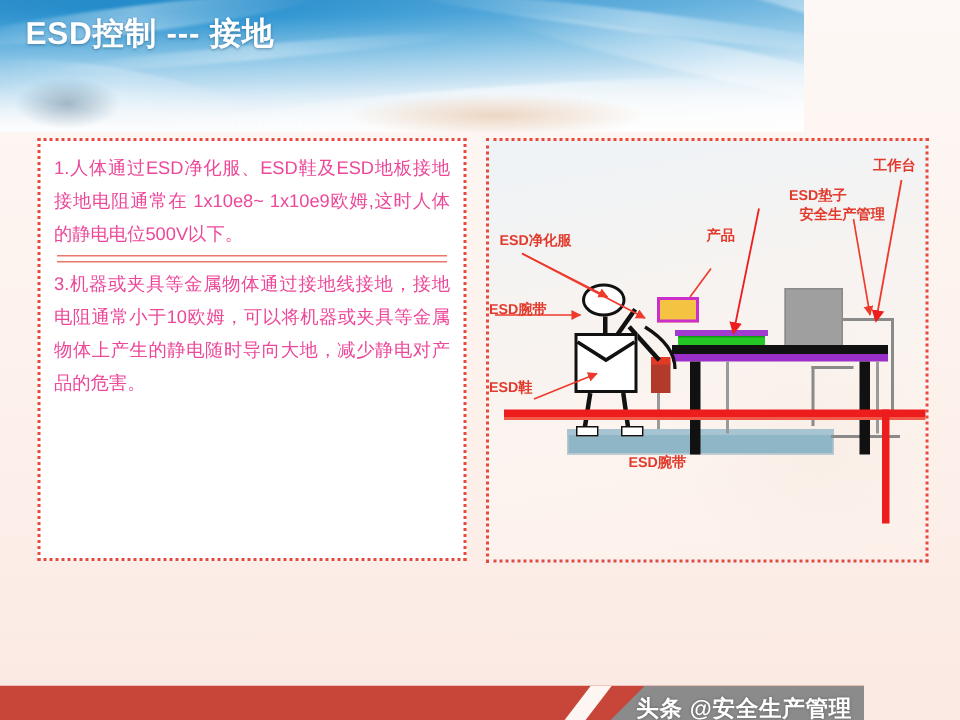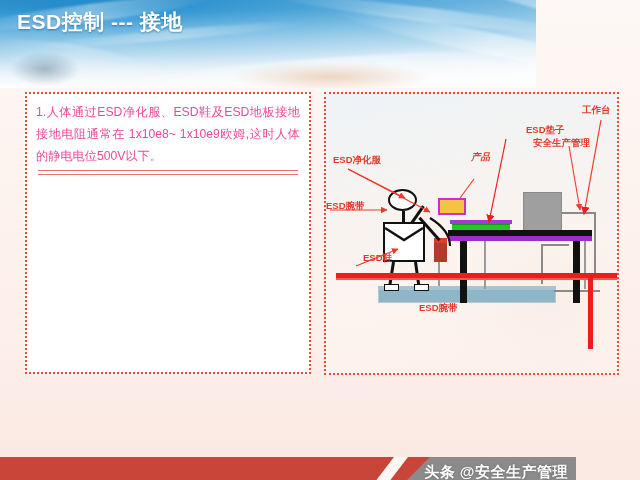--- a/index.html
+++ b/index.html
@@ -233,20 +233,21 @@
     <div class="streak s9"></div>
     <div class="darkblot"></div>
     <div class="warmblot"></div>
     <div class="banner-title">ESD控制 --- 接地</div>
   </div>
 
   <div class="textbox">
     <div class="para">1.人体通过ESD净化服、ESD鞋及ESD地板接地接地电阻通常在 1x10e8~ 1x10e9欧姆,这时人体的静电电位500V以下。</div>
     <div class="divider"></div>
     <div class="divider"></div>
+    <div class="para">3.机器或夹具等金属物体通过接地线接地，接地电阻通常小于10欧姆，可以将机器或夹具等金属物体上产生的静电随时导向大地，减少静电对产品的危害。</div>
   </div>
 
   <div class="diagrambox">
     <div class="dgwash"></div>
 
     <div class="d floor"></div>
     <div class="d floor-shade"></div>
     <div class="d fwire-h"></div>
 
     <div class="d mat-purple"></div>
@@ -307,23 +308,23 @@
 
       <line x1="275" y1="26" x2="258" y2="120" stroke="#ee3a2c" stroke-width="1.2" marker-end="url(#ahb)"></line>
 
       <line x1="243" y1="52" x2="254" y2="116" stroke="#ee3a2c" stroke-width="1.1" marker-end="url(#ah)"></line>
 
       <path d="M104,124 C117,132 124,142 124,152" fill="none" stroke="#111" stroke-width="2.2"></path>
     </svg>
 
     <div class="lbl" style="left:7px; top:60px;">ESD净化服</div>
     <div class="lbl" style="left:0px; top:106px;">ESD腕带</div>
-    <div class="lbl" style="left:0px; top:158px;margin-left:37px;">ESD鞋</div>
+    <div class="lbl" style="left:0px; top:158px;">ESD鞋</div>
     <div class="lbl" style="left:93px; top:208px;">ESD腕带</div>
-    <div class="lbl" style="left:145px; top:57px;font-style:italic;">产品</div>
+    <div class="lbl" style="left:145px; top:57px;">产品</div>
     <div class="lbl" style="left:164px; top:30px;margin-left:36px;">ESD垫子</div>
     <div class="lbl" style="left:207px; top:43px;">安全生产管理</div>
     <div class="lbl" style="left:256px; top:10px;">工作台</div>
   </div>
 
   <div class="footer-wrap">
     <div class="footer-red"></div>
     <div class="footer-gray"></div>
     <div class="footer-white-notch"></div>
     <div class="footer-text">头条 @安全生产管理</div>

